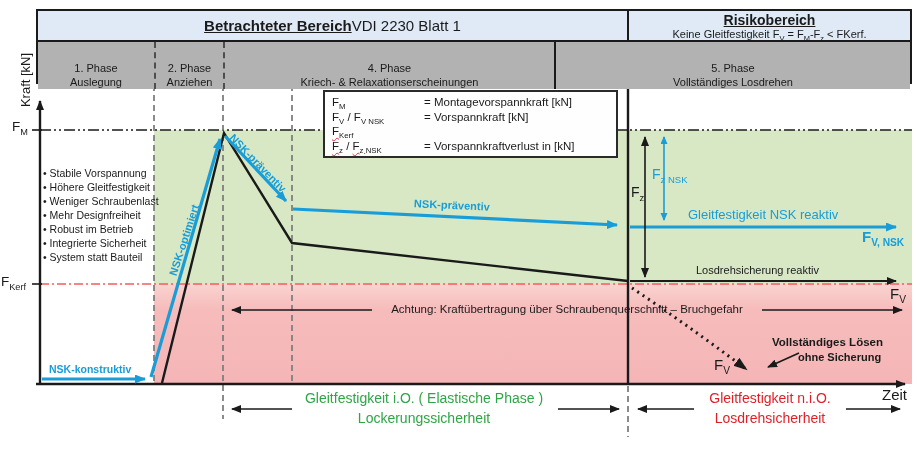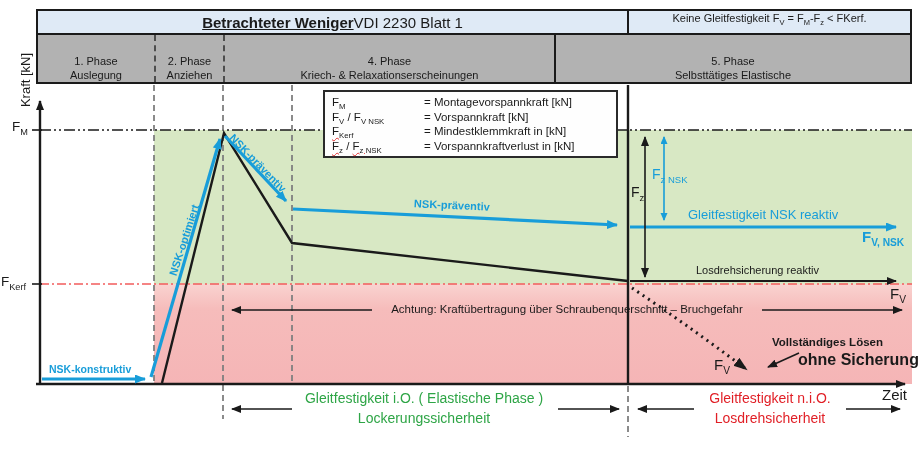--- a/index.html
+++ b/index.html
@@ -102,85 +102,94 @@
 
     <line x1="292" y1="409" x2="232" y2="409" stroke="#1a1a1a" stroke-width="1.5" marker-end="url(#ab)"></line>
     <line x1="558" y1="409" x2="619" y2="409" stroke="#1a1a1a" stroke-width="1.5" marker-end="url(#ab)"></line>
     <line x1="694" y1="409" x2="638" y2="409" stroke="#1a1a1a" stroke-width="1.5" marker-end="url(#ab)"></line>
     <line x1="846" y1="409" x2="900" y2="409" stroke="#1a1a1a" stroke-width="1.5" marker-end="url(#ab)"></line>
   </svg>
 
   <div class="hdr-table">
     <div class="hdr-row1">
       <div class="hdr-c1">
-        <span class="t-bold-u">Betrachteter Weniger</span>
+        <span class="t-bold-u">Betrachteter Bereich</span>
           <span> VDI 2230 Blatt 1</span>
       </div>
       <div class="hdr-c2">
+        <div class="risk-title">Risikobereich</div>
         <div class="risk-formula"><span>Keine Gleitfestigkeit  F</span><sub>V</sub><span> = F</span><sub>M</sub><span>-F</span><sub>z</sub><span> &lt; FKerf.</span></div>
       </div>
     </div>
     <div class="hdr-row2">
       <div class="ph-cell ph-dash" style="width:118px">
         <div>1. Phase</div>
           <div>Auslegung</div>
       </div>
       <div class="ph-cell ph-dash" style="width:69px">
         <div>2. Phase</div>
           <div>Anziehen</div>
       </div>
       <div class="ph-cell ph-solid" style="width:331px">
         <div>4. Phase</div>
           <div>Kriech- &amp; Relaxationserscheinungen</div>
       </div>
       <div class="ph-cell" style="flex:1">
         <div>5. Phase</div>
-          <div>Selbsttätiges Elastische</div>
+          <div>Vollständiges Losdrehen</div>
       </div>
     </div>
   </div>
 
   <div class="legend">
     <div class="lg-row">
       <div class="lg-sym"><span>F</span><sub>M</sub><span></span><span></span><sub></sub></div>
       <div class="lg-desc">= Montagevorspannkraft [kN]</div>
     </div>
     <div class="lg-row">
       <div class="lg-sym"><span>F</span><sub>V</sub><span> / </span><span>F</span><sub>V NSK</sub></div>
       <div class="lg-desc">= Vorspannkraft [kN]</div>
     </div>
     <div class="lg-row">
       <div class="lg-sym"><span class="wavy"><span>F</span><sub>Kerf</sub></span><span></span><span></span><sub></sub></div>
-      <div class="lg-desc">= Mindestklemmkraft in [kN]</div>
     </div>
     <div class="lg-row">
       <div class="lg-sym"><span class="wavy"><span>F</span><sub>z</sub></span><span> / </span><span class="wavy"><span>F</span><sub>z NSK</sub></span></div>
       <div class="lg-desc">= Vorspannkraftverlust in [kN]</div>
     </div>
   </div>
 
   <div class="lbl" style="left:26px;top:80px;transform:translate(-50%,-50%) rotate(-90deg);font-size:13px;">Kraft [kN]</div>
   <div class="lbl" style="left:12px;top:120px;font-size:13.5px;"><span>F</span><sub>M</sub></div>
   <div class="lbl" style="left:1px;top:275px;font-size:13.5px;"><span>F</span><sub>Kerf</sub></div>
   <div class="lbl" style="left:882px;top:387px;font-size:15px;">Zeit</div>
 
+  <div class="benefits">
+    <div class="benefit">Stabile Vorspannung</div>
+    <div class="benefit">Höhere Gleitfestigkeit</div>
+    <div class="benefit">Weniger Schraubenlast</div>
+    <div class="benefit">Mehr Designfreiheit</div>
+    <div class="benefit">Robust im Betrieb</div>
+    <div class="benefit">Integrierte Sicherheit</div>
+    <div class="benefit">System statt Bauteil</div>
+  </div>
 
   <div class="lbl blue bold z2" style="left:49px;top:364px;font-size:10.5px;">NSK-konstruktiv</div>
   <div class="lbl blue bold z2" style="left:184px;top:240px;transform:translate(-50%,-50%) rotate(-72deg);font-size:11px;">NSK-optimiert</div>
   <div class="lbl blue bold z2" style="left:258px;top:163px;transform:translate(-50%,-50%) rotate(46deg);font-size:11px;">NSK-präventiv</div>
   <div class="lbl blue bold z2" style="left:414px;top:199px;transform:rotate(2.5deg);font-size:11px;">NSK-präventiv</div>
   <div class="lbl blue z2" style="left:688px;top:208px;font-size:13px;">Gleitfestigkeit NSK reaktiv</div>
   <div class="lbl blue bold z2" style="left:862px;top:229px;font-size:15px;"><span>F</span><sub>V, NSK</sub></div>
   <div class="lbl z2" style="left:696px;top:264px;font-size:11px;">Losdrehsicherung reaktiv</div>
   <div class="lbl z2" style="left:890px;top:286px;font-size:15px;"><span>F</span><sub>V</sub></div>
   <div class="lbl z2" style="left:631px;top:185px;font-size:14px;"><span>F</span><sub>z</sub></div>
   <div class="lbl blue z2" style="left:652px;top:167px;font-size:14px;"><span>F</span><sub>z NSK</sub></div>
   <div class="lbl ctr z2" style="left:567px;top:303px;font-size:11.5px;">Achtung: Kraftübertragung über Schraubenquerschnitt – Bruchgefahr</div>
   <div class="lbl z2" style="left:714px;top:357px;font-size:15px;"><span>F</span><sub>V</sub></div>
   <div class="lbl bold z2" style="left:772px;top:336px;font-size:11.5px;">Vollständiges Lösen</div>
-  <div class="lbl bold z2" style="left:798px;top:351px;font-size:16px;">ohne Sicherung</div>
+  <div class="lbl bold z2" style="left:798px;top:351px;font-size:11px;">ohne Sicherung</div>
 
   <div class="lbl green-t ctr z2" style="left:424px;top:391px;font-size:14px;">Gleitfestigkeit i.O. ( Elastische Phase )</div>
   <div class="lbl green-t ctr z2" style="left:424px;top:411px;font-size:14px;">Lockerungssicherheit</div>
   <div class="lbl red-t ctr z2" style="left:770px;top:411px;font-size:14px;">Losdrehsicherheit</div>
   <div class="lbl red-t ctr z2" style="left:770px;top:391px;font-size:14px;">Gleitfestigkeit n.i.O.</div>
 
 </div>
 
 </body></html>

